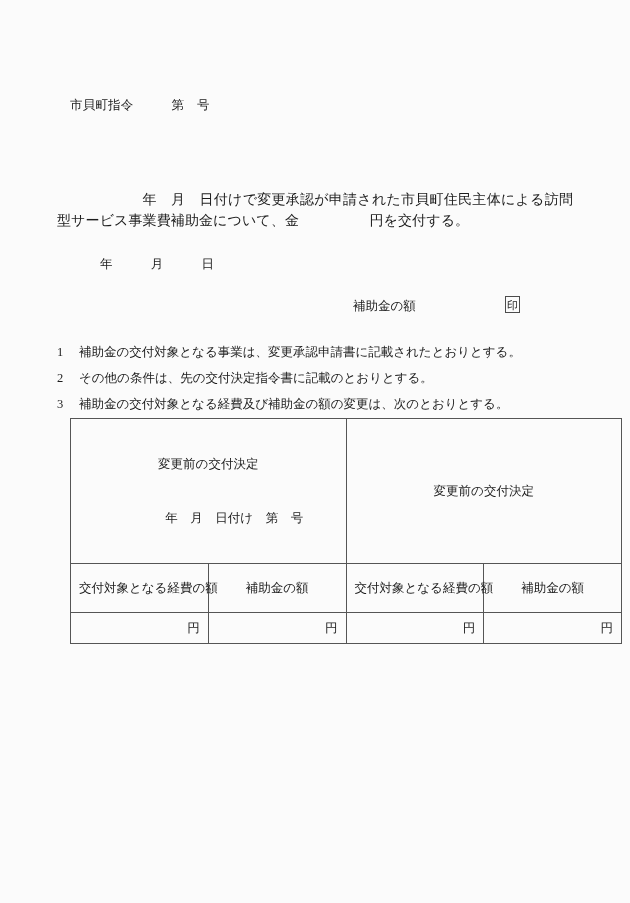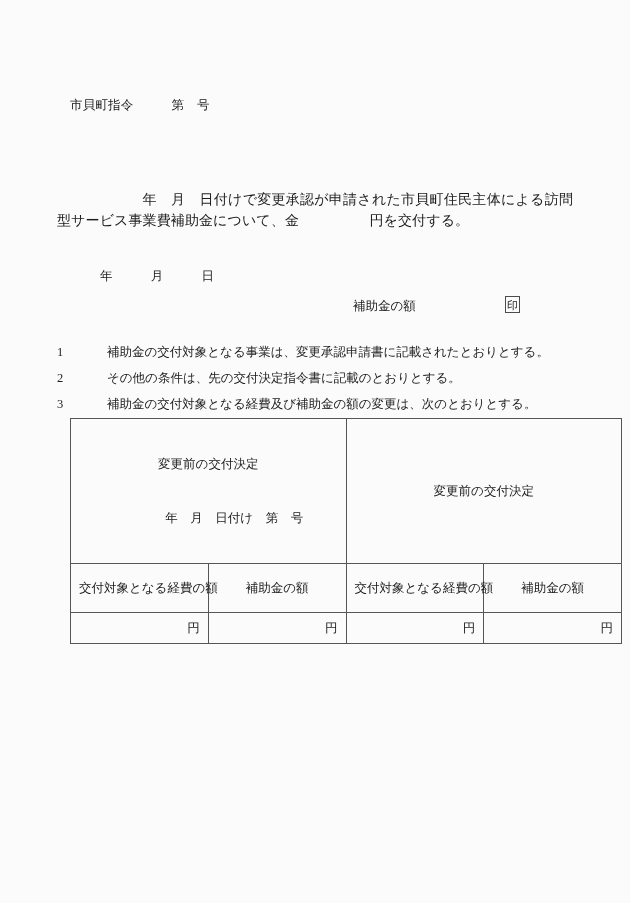--- a/index.html
+++ b/index.html
@@ -55,21 +55,20 @@
     line-height: 21px;
     text-align: justify;
     text-justify: inter-ideograph;
     white-space: pre-wrap;
     letter-spacing: 0.1px;
   }
 
   #date-line {
     left: 100px;
     top: 255px;
-    margin-top: 12px;
   }
 
   
   #signature-row {
     position: absolute;
     left: 353px;
     top: 296px;
     width: 180px;
     height: 24px;
   }
@@ -108,21 +107,20 @@
     line-height: 18px;
     margin-bottom: 8px;
     white-space: pre;
   }
   .clause-num {
     width: 22px;
     flex: 0 0 22px;
   }
   .clause-text {
     flex: 1 1 auto;
-    margin-left: 28px;
   }
 
   
   #change-table {
     position: absolute;
     left: 70px;
     top: 418px;
     width: 552px;
     border-collapse: collapse;
     table-layout: fixed;

